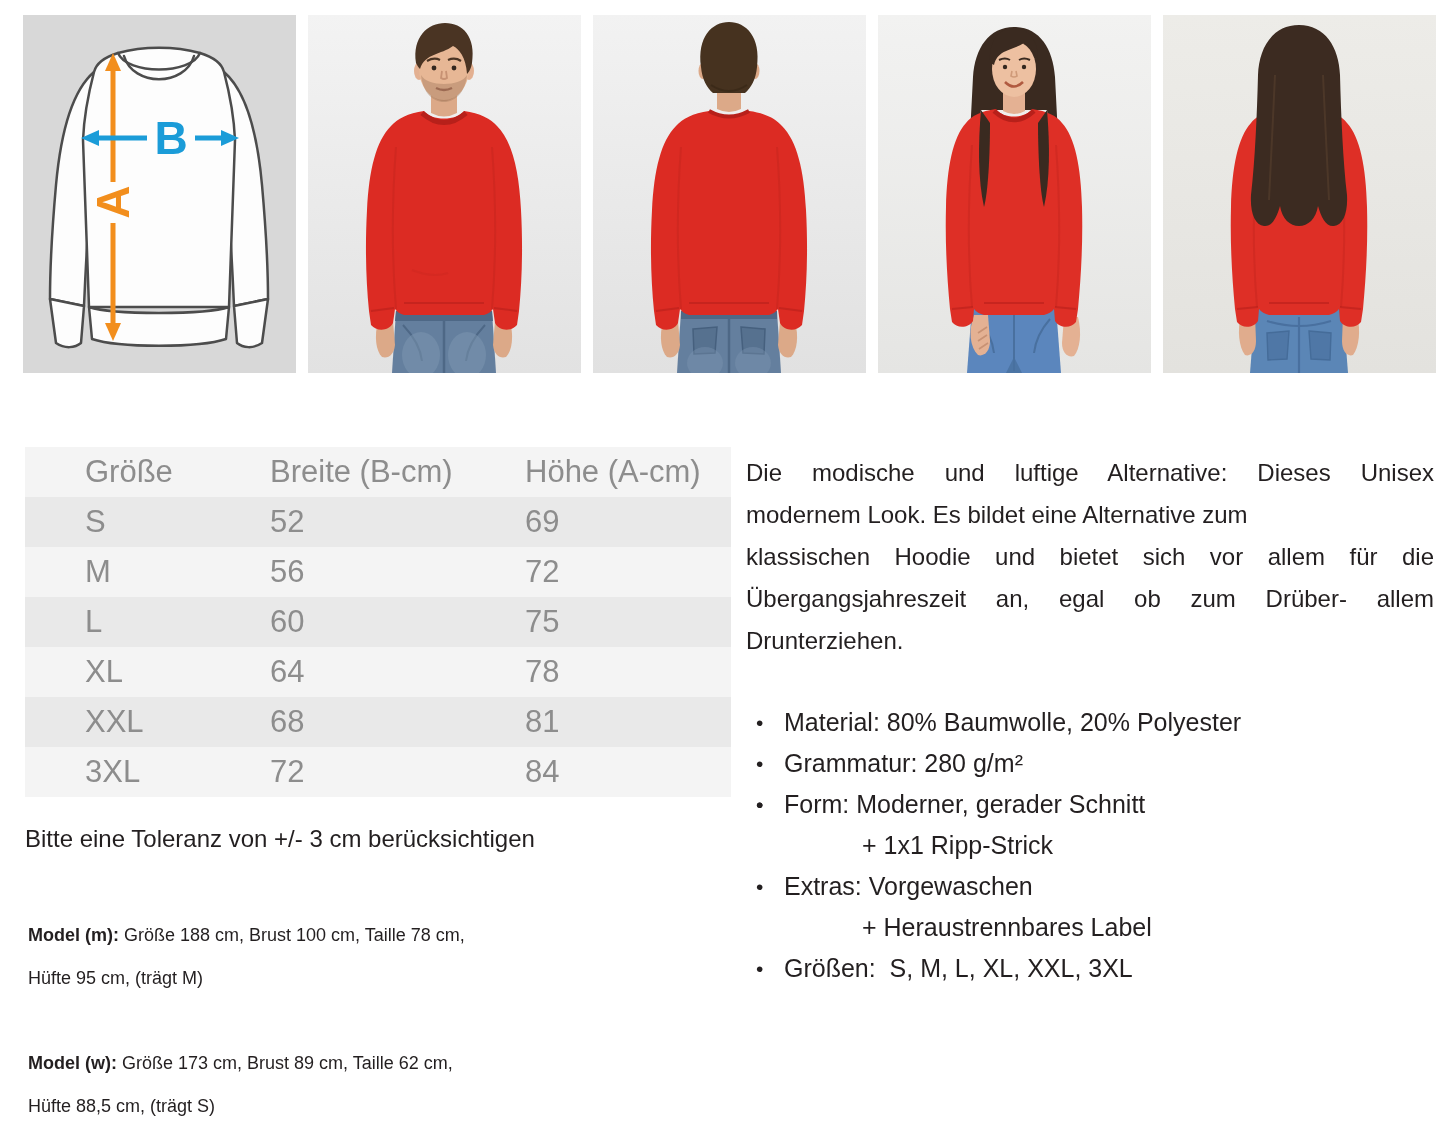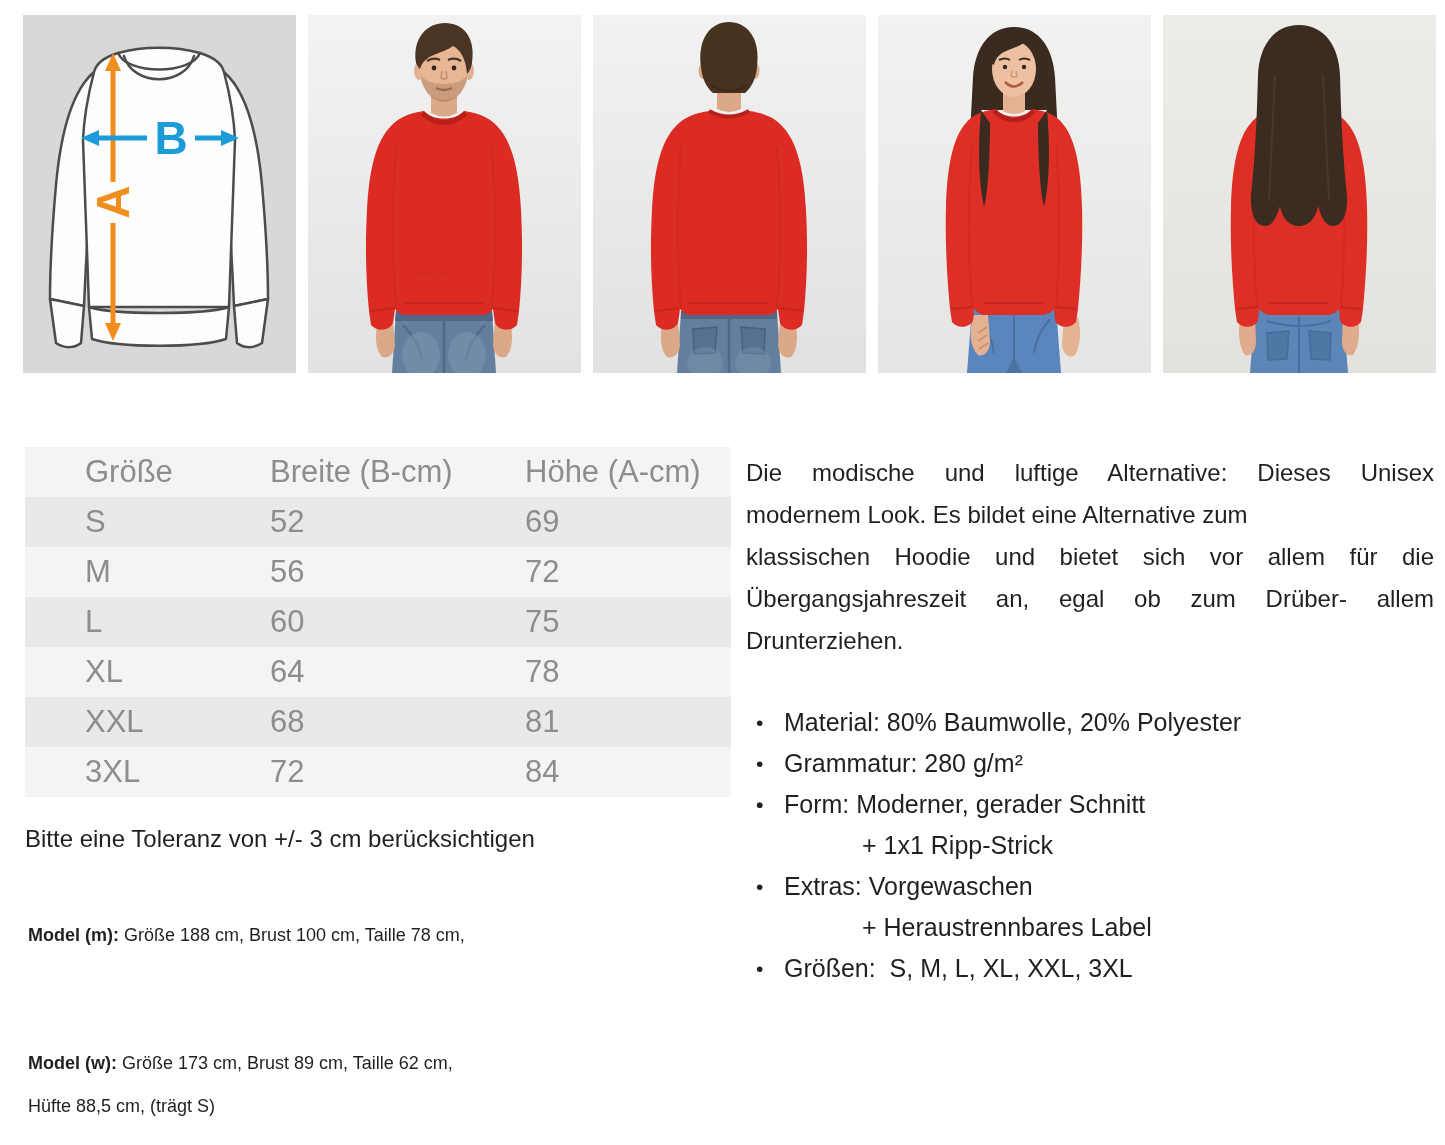--- a/index.html
+++ b/index.html
@@ -288,20 +288,21 @@
           <td>72</td>
           <td>84</td>
         </tr>
       </tbody>
   </table>
 
   <p class="tolerance">Bitte eine Toleranz von +/- 3 cm berücksichtigen</p>
 
   <p class="model-note" id="model-m">
     <strong>Model (m):</strong><span> Größe 188 cm, Brust 100 cm, Taille 78 cm,</span><br>
+    <span>Hüfte 95 cm, (trägt M)</span>
   </p>
 
   <p class="model-note" id="model-w">
     <strong>Model (w):</strong><span> Größe 173 cm, Brust 89 cm, Taille 62 cm,</span><br>
     <span>Hüfte 88,5 cm, (trägt S)</span>
   </p>
 
   <div class="right-col">
     <div class="description">
         <div class="desc-line just">Die modische und luftige Alternative: Dieses Unisex</div>

